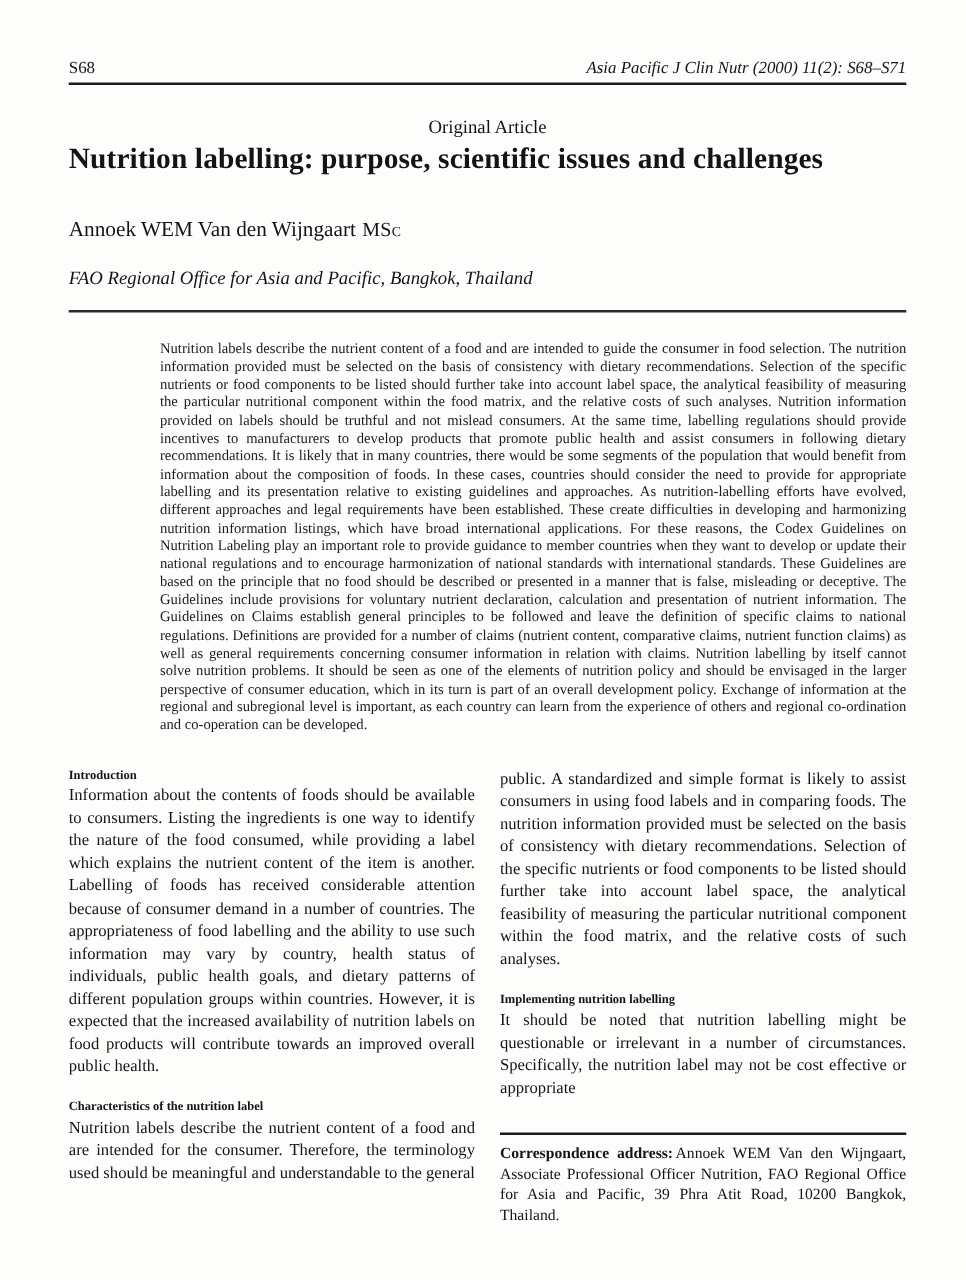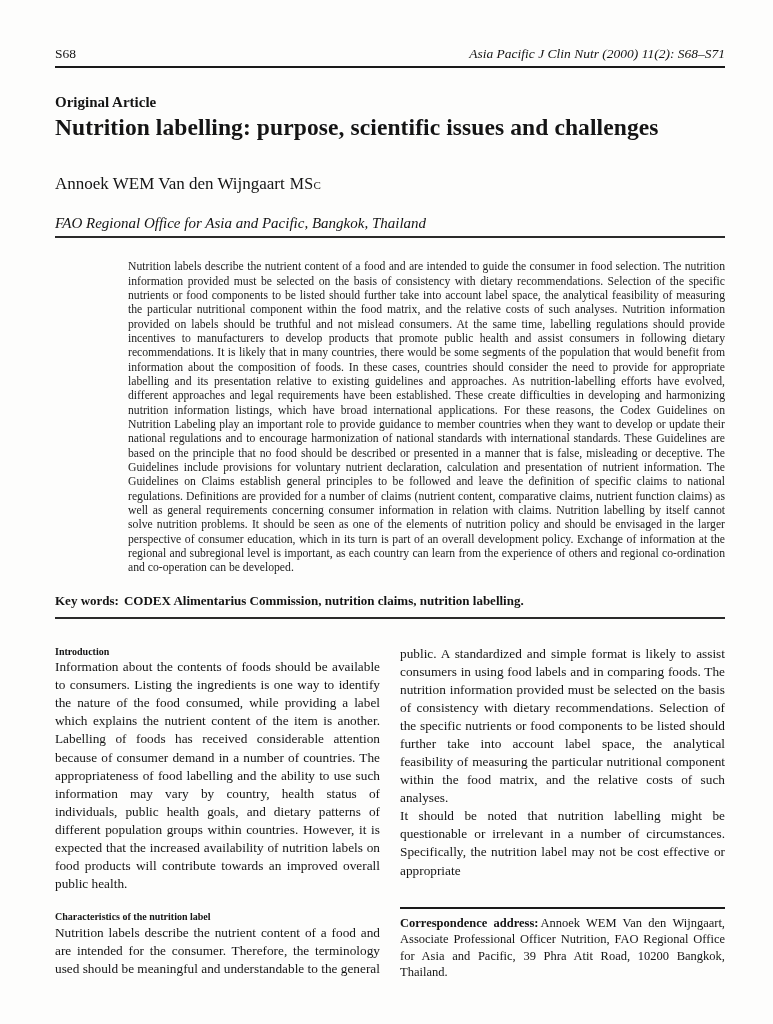--- a/index.html
+++ b/index.html
@@ -24,21 +24,22 @@
     align-items: baseline;
     border-bottom: 2px solid #1a1a1a;
     padding-bottom: 4px;
   }
   .pagenum { font-size: 13.5px; }
   .journal { font-size: 13.5px; font-style: italic; }
   
   .article-type {
     margin-top: 26px;
     font-size: 15px;
-    font-weight: bold;
+    font-weight: normal;
+    text-align: center;
   }
   .title {
     font-size: 23.5px;
     font-weight: bold;
     line-height: 1.42;
     letter-spacing: 0.1px;
     max-width: 620px;
   }
   .author {
     margin-top: 30px;
@@ -47,21 +48,21 @@
   .degree {
     font-variant: small-caps;
     font-size: 16px;
     margin-left: 5px;
     letter-spacing: 0.3px;
   }
   .affiliation {
     margin-top: 21px;
     font-size: 15px;
     font-style: italic;
-    padding-bottom: 4px;
+    padding-bottom: 16px;
     border-bottom: 2px solid #2a2a2a;
   }
   
   .abstract {
     margin: 22px 0 0 73px;
     font-size: 11.7px;
     line-height: 1.225;
     text-align: justify;
     color: #1c1c1c;
   }
@@ -118,35 +119,33 @@
   <h1 class="title">Nutrition labelling: purpose, scientific issues and challenges</h1>
 
   <div class="author">
     <span>Annoek WEM Van den Wijngaart</span><span class="degree">MSc</span>
   </div>
 
   <div class="affiliation">FAO Regional Office for Asia and Pacific, Bangkok, Thailand</div>
 
   <p class="abstract">Nutrition labels describe the nutrient content of a food and are intended to guide the consumer in food selection. The nutrition information provided must be selected on the basis of consistency with dietary recommendations. Selection of the specific nutrients or food components to be listed should further take into account label space, the analytical feasibility of measuring the particular nutritional component within the food matrix, and the relative costs of such analyses. Nutrition information provided on labels should be truthful and not mislead consumers. At the same time, labelling regulations should provide incentives to manufacturers to develop products that promote public health and assist consumers in following dietary recommendations. It is likely that in many countries, there would be some segments of the population that would benefit from information about the composition of foods. In these cases, countries should consider the need to provide for appropriate labelling and its presentation relative to existing guidelines and approaches. As nutrition-labelling efforts have evolved, different approaches and legal requirements have been established. These create difficulties in developing and harmonizing nutrition information listings, which have broad international applications. For these reasons, the Codex Guidelines on Nutrition Labeling play an important role to provide guidance to member countries when they want to develop or update their national regulations and to encourage harmonization of national standards with international standards. These Guidelines are based on the principle that no food should be described or presented in a manner that is false, misleading or deceptive. The Guidelines include provisions for voluntary nutrient declaration, calculation and presentation of nutrient information. The Guidelines on Claims establish general principles to be followed and leave the definition of specific claims to national regulations. Definitions are provided for a number of claims (nutrient content, comparative claims, nutrient function claims) as well as general requirements concerning consumer information in relation with claims. Nutrition labelling by itself cannot solve nutrition problems. It should be seen as one of the elements of nutrition policy and should be envisaged in the larger perspective of consumer education, which in its turn is part of an overall development policy. Exchange of information at the regional and subregional level is important, as each country can learn from the experience of others and regional co-ordination and co-operation can be developed.</p>
 
-  <p class="keywords">
-    <span class="kw-label">Key words:</span><span>CODEX Alimentarius Commission, nutrition claims, nutrition labelling.</span>
-  </p>
 
   <div class="columns">
 
     <div class="col">
       <h3>Introduction</h3>
       <p>Information about the contents of foods should be available to consumers. Listing the ingredients is one way to identify the nature of the food consumed, while providing a label which explains the nutrient content of the item is another. Labelling of foods has received considerable attention because of consumer demand in a number of countries. The appropriateness of food labelling and the ability to use such information may vary by country, health status of individuals, public health goals, and dietary patterns of different population groups within countries. However, it is expected that the increased availability of nutrition labels on food products will contribute towards an improved overall public health.</p>
       <h3 class="mt">Characteristics of the nutrition label</h3>
       <p>Nutrition labels describe the nutrient content of a food and are intended for the consumer. Therefore, the terminology used should be meaningful and understandable to the general</p>
     </div>
 
     <div class="col">
       <p>public. A standardized and simple format is likely to assist consumers in using food labels and in comparing foods. The nutrition information provided must be selected on the basis of consistency with dietary recommendations. Selection of the specific nutrients or food components to be listed should further take into account label space, the analytical feasibility of measuring the particular nutritional component within the food matrix, and the relative costs of such analyses.</p>
+      <h3 class="mt">Implementing nutrition labelling</h3>
       <p>It should be noted that nutrition labelling might be questionable or irrelevant in a number of circumstances. Specifically, the nutrition label may not be cost effective or appropriate</p>
 
       <div class="correspondence">
         <p>
           <span class="corr-label">Correspondence address:</span><span>Annoek WEM Van den Wijngaart, Associate Professional Officer Nutrition, FAO Regional Office for Asia and Pacific, 39 Phra Atit Road, 10200 Bangkok, Thailand.</span>
         </p>
 
       </div>
     </div>
 

